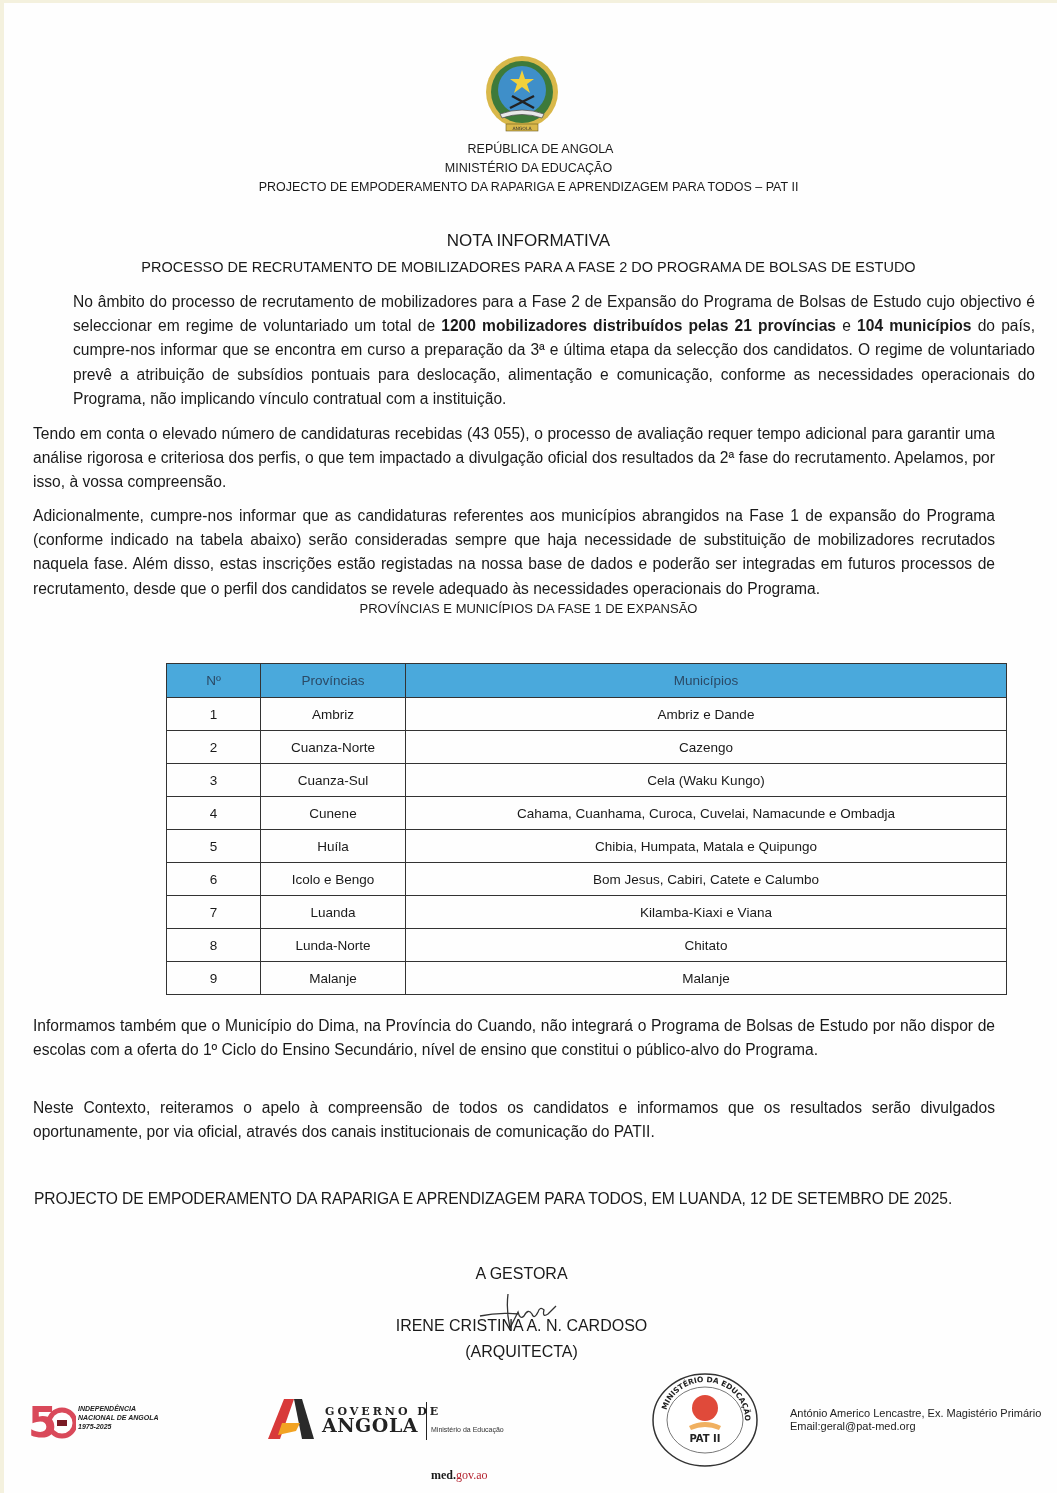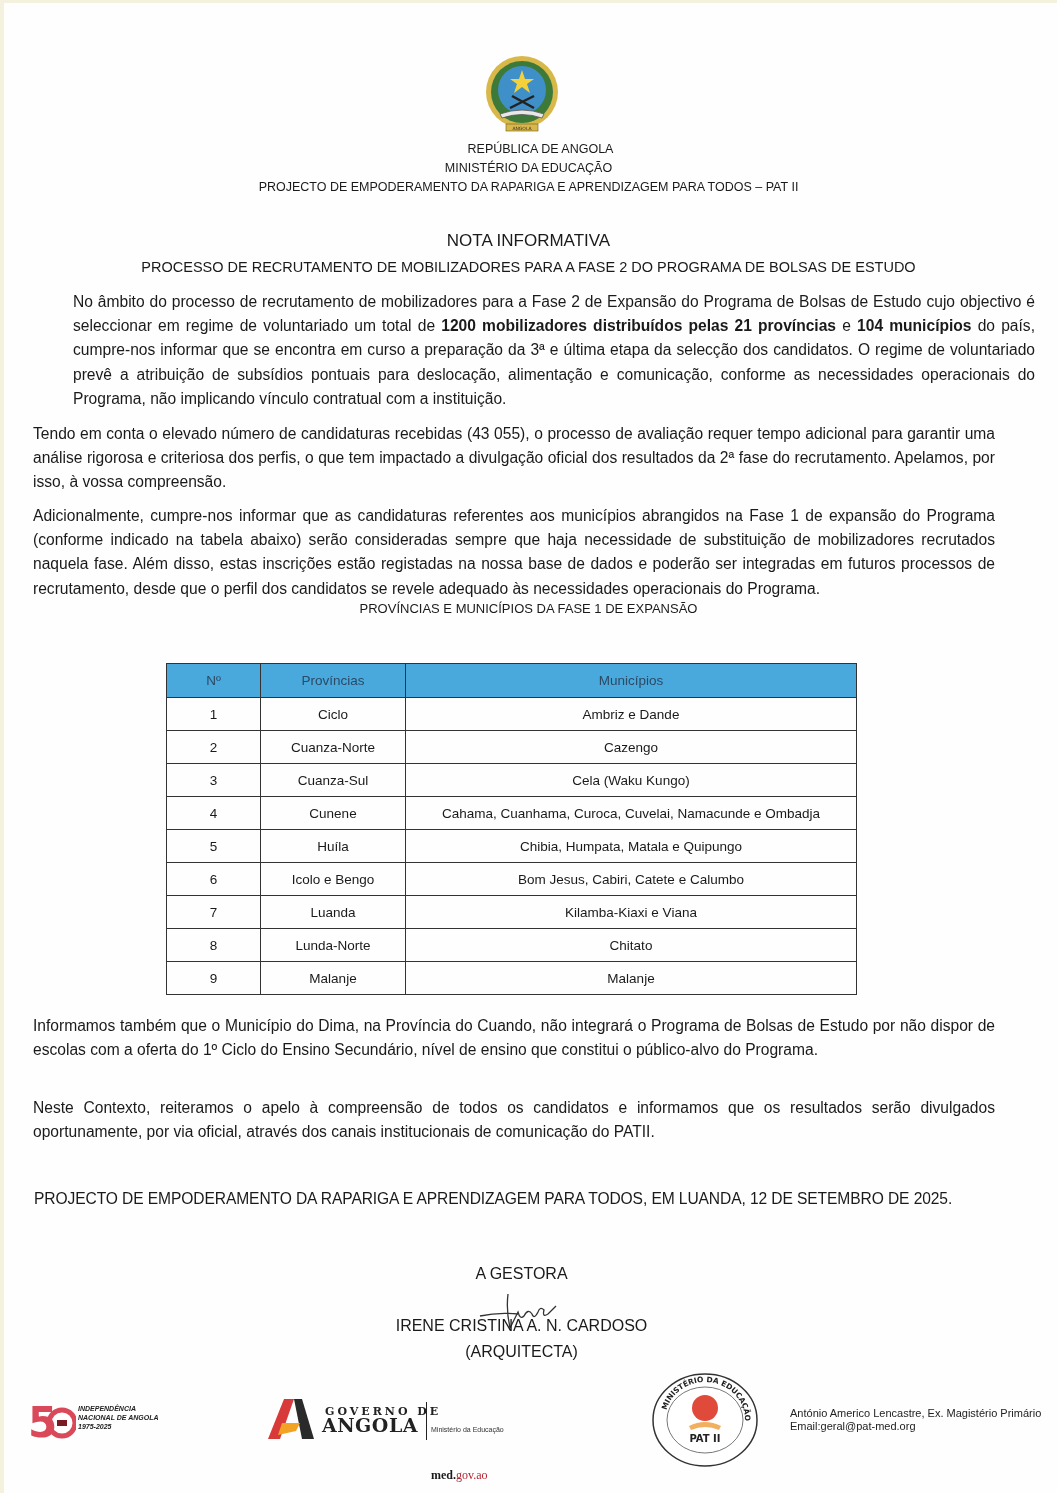--- a/index.html
+++ b/index.html
@@ -19,21 +19,21 @@
   .title2 { position:absolute; left:0; right:0; top:259px; text-align:center; font-size:14.5px; }
   .para { position:absolute; left:33px; width:962px; font-size:15.6px; line-height:24.2px; text-align:justify; }
   .p1 { top:290px;margin-left:40px; }
   .p2 { top:422px; }
   .p3 { top:504px; }
   .p4 { top:1014px; }
   .p5 { top:1096px; }
   .para b { font-weight:bold; }
   .tcap { position:absolute; left:0; right:0; top:601px; text-align:center; font-size:13px; }
   table.munis {
-    position:absolute; left:166px; top:663px; width:691px; border-collapse:collapse; font-size:13.5px;
+    position:absolute; left:166px; top:663px; width:841px; border-collapse:collapse; font-size:13.5px;
   }
   table.munis th {
     background:#4aa9dc; color:#2b4a66; font-weight:normal; height:31px; border:1px solid #333; font-size:13.5px;
   }
   table.munis td { height:30px; border:1px solid #333; text-align:center; }
   table.munis col.c1 { width:94px; }
   table.munis col.c2 { width:145px; }
   .closing { position:absolute; left:34px; top:1190px; font-size:15.6px; letter-spacing:-0.1px; }
   .sig { position:absolute; left:0; right:0; text-align:center; font-size:16px; }
   .sig1 { top:1265px; left:-14px; }
@@ -93,21 +93,21 @@
   <thead>
     <tr>
       <th>Nº</th>
       <th>Províncias</th>
       <th>Municípios</th>
     </tr>
   </thead>
   <tbody id="tbody">
       <tr>
         <td>1</td>
-        <td>Ciclo</td>
+        <td>Ambriz</td>
         <td>Ambriz e Dande</td>
       </tr>
       <tr>
         <td>2</td>
         <td>Cuanza-Norte</td>
         <td>Cazengo</td>
       </tr>
       <tr>
         <td>3</td>
         <td>Cuanza-Sul</td>

